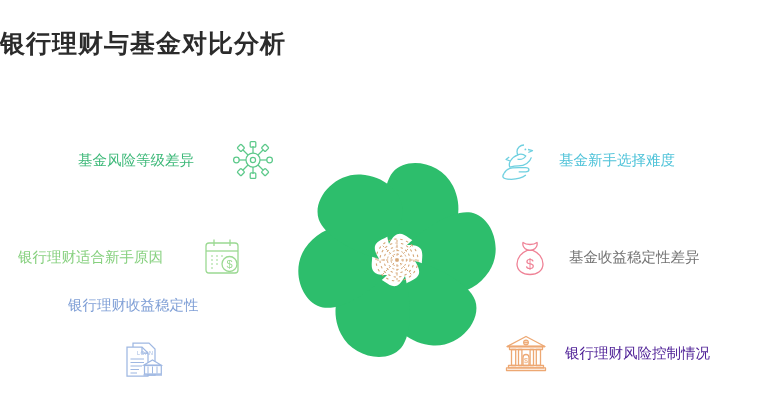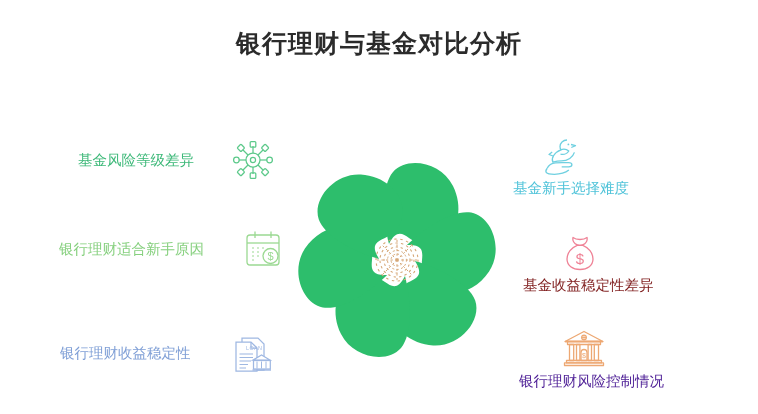--- a/index.html
+++ b/index.html
@@ -21,21 +21,20 @@
     height: 414px;
     background: #ffffff;
   }
 
   
   #title {
     position: absolute;
     top: 26px;
     left: 0;
     width: 758px;
-    text-align: center;
     font-size: 25px;
     font-weight: bold;
     color: #2b2b2b;
     letter-spacing: 1px;
     line-height: 34px;
   }
 
   
   #pinwheel {
     position: absolute;
@@ -51,42 +50,42 @@
     display: flex;
     align-items: center;
     height: 56px;
   }
   .item.left {
     flex-direction: row;
     justify-content: flex-end;
     gap: 20px;
   }
   .item.right {
-    flex-direction: column;
+    flex-direction: row;
     justify-content: flex-start;
   }
   .item-label {
     font-size: 14.5px;
     white-space: nowrap;
     line-height: 20px;
   }
   .item.left .item-label { margin-right: 16px; text-align: right; }
   .item.right .item-label { margin-left: 16px; text-align: left; }
 
   .item-icon {
     width: 46px;
     height: 46px;
     flex: 0 0 46px;
     display: block;
   }
 
   
   #item-fund-risk-level   { left: 78px;  top: 132px; }
-  #item-bank-newbie       { left: 18px;  top: 221px; margin-left: 41px; }
-  #item-bank-yield        { left: 60px;  top: 325px; }
+  #item-bank-newbie       { left: 18px;  top: 229px; }
+  #item-bank-yield        { left: 68px;  top: 325px; flex-direction: column; }
   #item-fund-newbie       { left: 497px; top: 132px; }
   #item-fund-yield        { left: 507px; top: 229px; }
   #item-bank-riskctl      { left: 503px; top: 325px; }
 </style>
 </head>
 <body>
 
 <div id="slide" style="background: rgb(255, 255, 255);">
 
   <div id="title" style="color: rgb(43, 43, 43);">银行理财与基金对比分析</div>
@@ -260,21 +259,21 @@
                  c-1.8 -1.6 -2.8 -3.8 -2.2 -6.2 Z" fill="#ffffff"></path>
 
         <path d="M20.2 16.3 c-5.6 2.2 -10.2 7.6 -10.2 13.8
                  c0 6.4 5.6 10.4 13 10.4
                  c7.4 0 13 -4 13 -10.4
                  c0 -6.2 -4.6 -11.6 -10.2 -13.8 Z" fill="#ffffff"></path>
 
         <text x="23" y="35" font-family="'Liberation Sans', sans-serif" font-size="15" fill="#ef8296" stroke="none" text-anchor="middle">$</text>
       </svg>
     </div>
-    <div class="item-label" style="color:#7f1d1d">基金收益稳定性差异</div>
+    <div class="item-label" style="color:#737373">基金收益稳定性差异</div>
   </div>
 
   <div class="item right" id="item-bank-riskctl">
     <div class="item-icon">
       <svg viewBox="0 0 46 46" width="46" height="46" xmlns="http://www.w3.org/2000/svg" fill="none" stroke="#eda873" stroke-width="1.3" stroke-linejoin="round">
 
         <path d="M4 16.5 L23 6.5 L42 16.5 Z" fill="#ffffff"></path>
         <line x1="4" y1="16.5" x2="42" y2="16.5"></line>
 
         <circle cx="23" cy="12.5" r="2.3"></circle>

